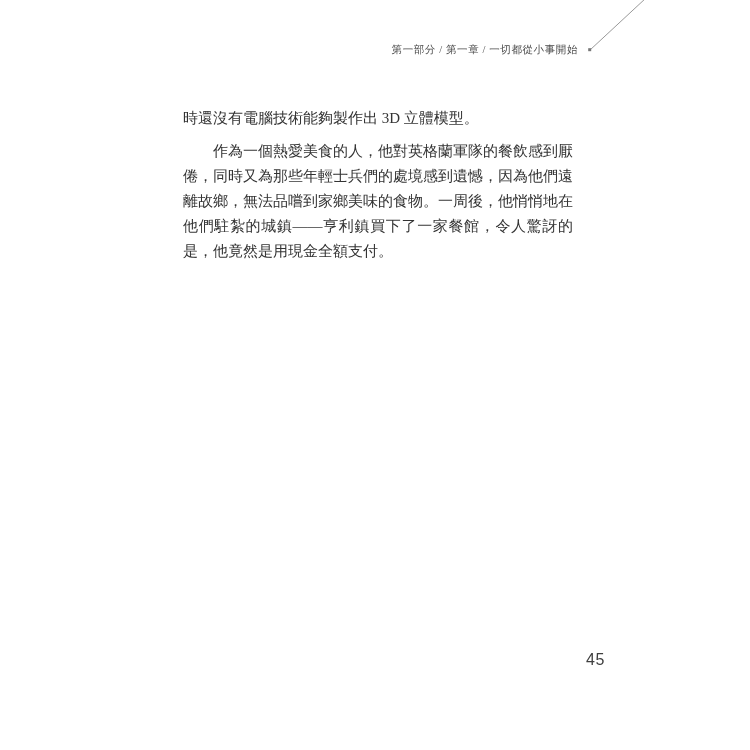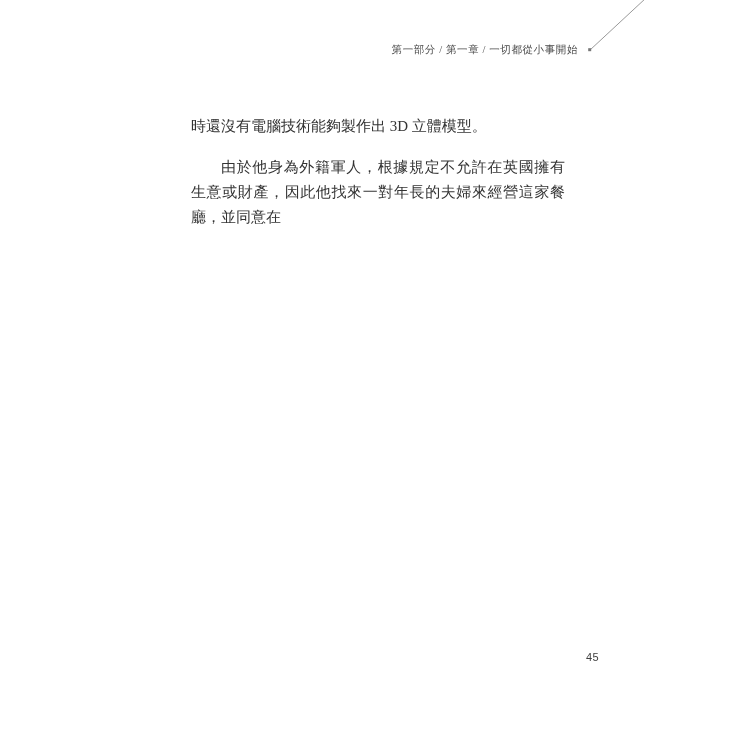--- a/index.html
+++ b/index.html
@@ -37,48 +37,48 @@
     left: 175px;
     top: 98px;
     width: 406px;
     font-size: 15px;
     line-height: 25px;
     color: #333333;
     text-align: justify;
     text-justify: inter-ideograph;
   }
   .body-text p.para {
-    margin: 16px;
+    margin: 8px;
     padding: 0;
   }
   .body-text p.para.indent {
     text-indent: 2em;
   }
   .page-number {
     position: absolute;
     left: 586px;
     top: 651px;
-    font-size: 11px;
+    font-size: 16px;
     color: #3f3f3f;
     font-family: "Liberation Sans", "DejaVu Sans", sans-serif;
     letter-spacing: 0.5px;
   }
 </style>
 </head>
 <body>
 
 <div class="page">
 
   <div class="running-head">第一部分 / 第一章 / 一切都從小事開始</div>
 
   <svg class="corner-line" viewBox="0 0 66 54" xmlns="http://www.w3.org/2000/svg">
     <line x1="6" y1="50" x2="62" y2="-2" stroke="#999999" stroke-width="1"></line>
     <rect x="4.2" y="48.2" width="3" height="3" fill="#777777"></rect>
   </svg>
 
   <div class="body-text">
       <p class="para">時還沒有電腦技術能夠製作出 3D 立體模型。</p>
-      <p class="para indent">由於他身為外籍軍人，根據規定不允許在英國擁有生意或財產，因此他找來一對年長的夫婦來經營這家餐廳，並同意在</p>
+      <p class="para indent">作為一個熱愛美食的人，他對英格蘭軍隊的餐飲感到厭倦，同時又為那些年輕士兵們的處境感到遺憾，因為他們遠離故鄉，無法品嚐到家鄉美味的食物。一周後，他悄悄地在他們駐紮的城鎮——亨利鎮買下了一家餐館，令人驚訝的是，他竟然是用現金全額支付。</p>
     </div>
 
   <div class="page-number">45</div>
 
 </div>
 
 </body></html>

